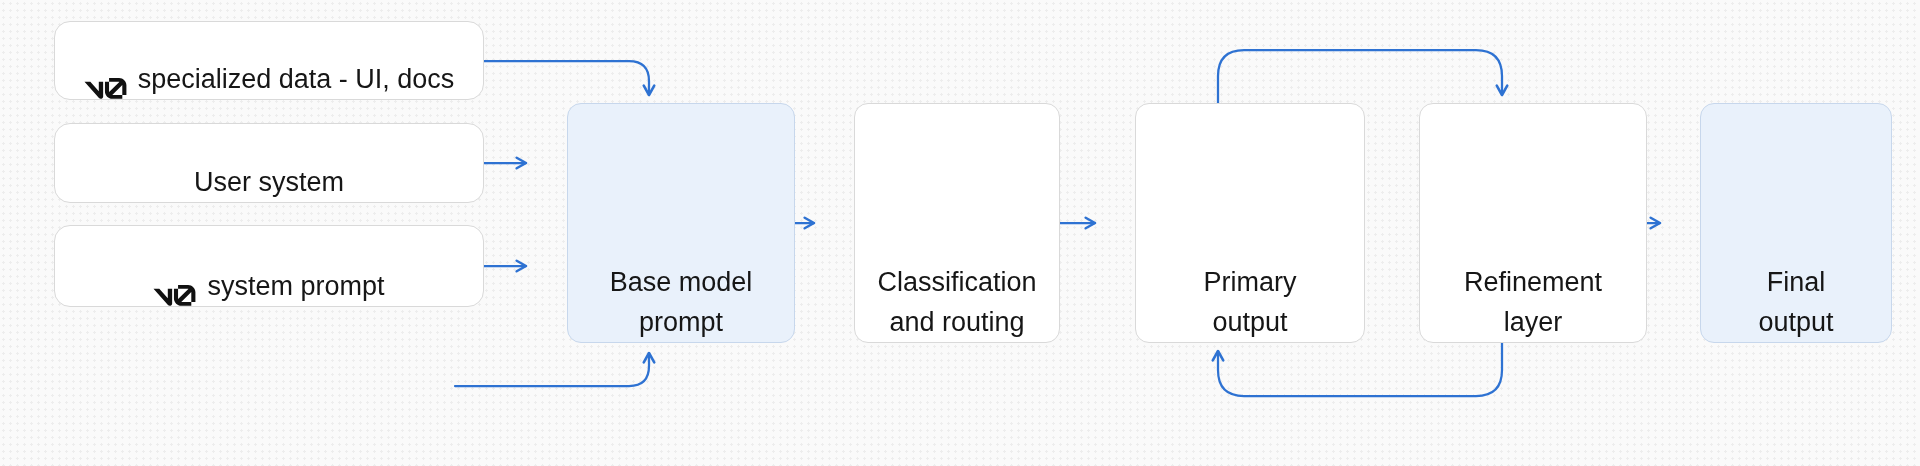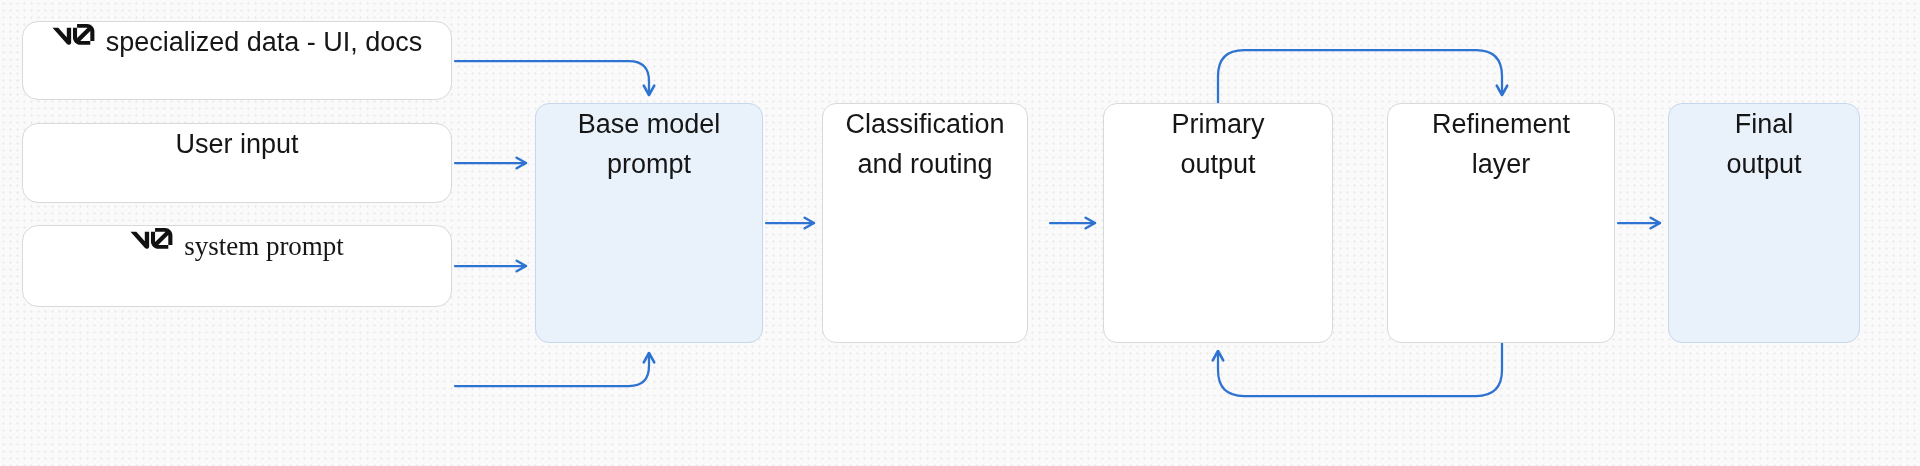--- a/index.html
+++ b/index.html
@@ -9,23 +9,23 @@
   *{box-sizing:border-box;margin:0;padding:0}
   body{font-family:"Liberation Sans",sans-serif;}
   .canvas{
     position:relative;width:1920px;height:466px;overflow:hidden;
     background-color:var(--bg);
     background-image:radial-gradient(#ededed 1px, rgba(0,0,0,0) 1.2px);
     background-size:7px 7px;
     color:var(--text);
   }
   .node{
-    position:absolute;display:flex;align-items:flex-start;justify-content:center;
+    position:absolute;display:flex;align-items:flex-end;justify-content:center;
     background:#fff;border:1.5px solid var(--box-border);
-    font-size:27px;line-height:40px;text-align:center;color:var(--text);
+    font-size:27px;line-height:40px;text-align:center;color:var(--text);margin-left:32px;
   }
   .input-box{left:22px;width:430px;border-radius:16px;gap:11px;white-space:nowrap;}
   .input-box.multiline{white-space:pre-line;}
   .stage-box{top:103px;height:240px;border-radius:14px;white-space:pre-line;}
   .stage-box.highlight{background:var(--hl-fill);border-color:var(--hl-border);}
   .v0-logo{flex:0 0 auto;display:inline-block;width:43px;height:21px;margin-top:2px;}
   svg.wires{position:absolute;inset:0;pointer-events:none;}
 </style>
 </head>
 <body>
@@ -53,24 +53,24 @@
 
   <div class="node input-box" style="top:21px;height:79px;">
     <svg class="v0-logo" viewBox="0 0 40 20">
       <path fill="#111" d="M23.3919 0H32.9188C36.7819 0 39.9136 3.13165 39.9136 6.99475V16.0805H36.0006V6.99475C36.0006 6.90167 35.9969 6.80925 35.9898 6.71766L26.4628 16.079C26.4949 16.08 26.5272 16.0805 26.5595 16.0805H36.0006V19.7762H26.5595C22.6964 19.7762 19.4788 16.6139 19.4788 12.7508V3.68923H23.3919V12.7508C23.3919 12.9253 23.4054 13.0977 23.4316 13.2668L33.1682 3.6995C33.0861 3.69287 33.003 3.68923 32.9188 3.68923H23.3919V0Z"></path>
       <path fill="#111" d="M13.7688 19.0956L0 3.68759H5.53933L13.6231 12.7337V3.68759H17.7535V17.5746C17.7535 19.6705 15.1654 20.6584 13.7688 19.0956Z"></path>
     </svg>
     <span>specialized data - UI, docs</span>
   </div>
 
   <div class="node input-box" style="top:123px;height:80px;">
-    <span>User input</span>
+    <span>User system</span>
   </div>
 
-  <div class="node input-box" style="top:225px;height:82px;font-family:Liberation Serif, serif;">
+  <div class="node input-box" style="top:225px;height:82px;">
     <svg class="v0-logo" viewBox="0 0 40 20">
       <path fill="#111" d="M23.3919 0H32.9188C36.7819 0 39.9136 3.13165 39.9136 6.99475V16.0805H36.0006V6.99475C36.0006 6.90167 35.9969 6.80925 35.9898 6.71766L26.4628 16.079C26.4949 16.08 26.5272 16.0805 26.5595 16.0805H36.0006V19.7762H26.5595C22.6964 19.7762 19.4788 16.6139 19.4788 12.7508V3.68923H23.3919V12.7508C23.3919 12.9253 23.4054 13.0977 23.4316 13.2668L33.1682 3.6995C33.0861 3.69287 33.003 3.68923 32.9188 3.68923H23.3919V0Z"></path>
       <path fill="#111" d="M13.7688 19.0956L0 3.68759H5.53933L13.6231 12.7337V3.68759H17.7535V17.5746C17.7535 19.6705 15.1654 20.6584 13.7688 19.0956Z"></path>
     </svg>
     <span>system prompt</span>
   </div>
 
 
   <div class="node stage-box highlight" style="left:535px;width:228px;">
     <span>Base model

